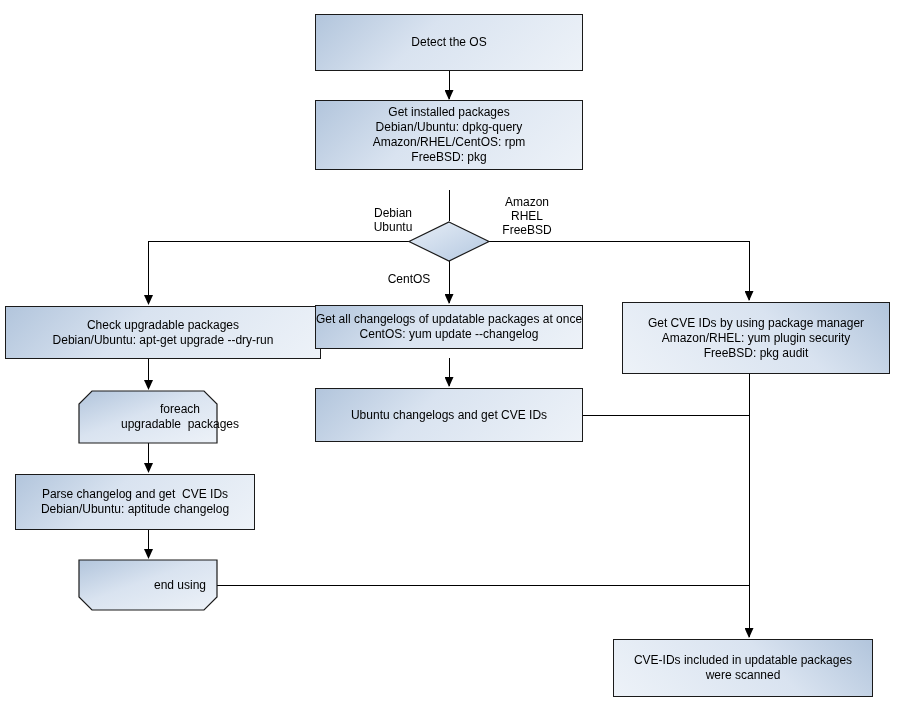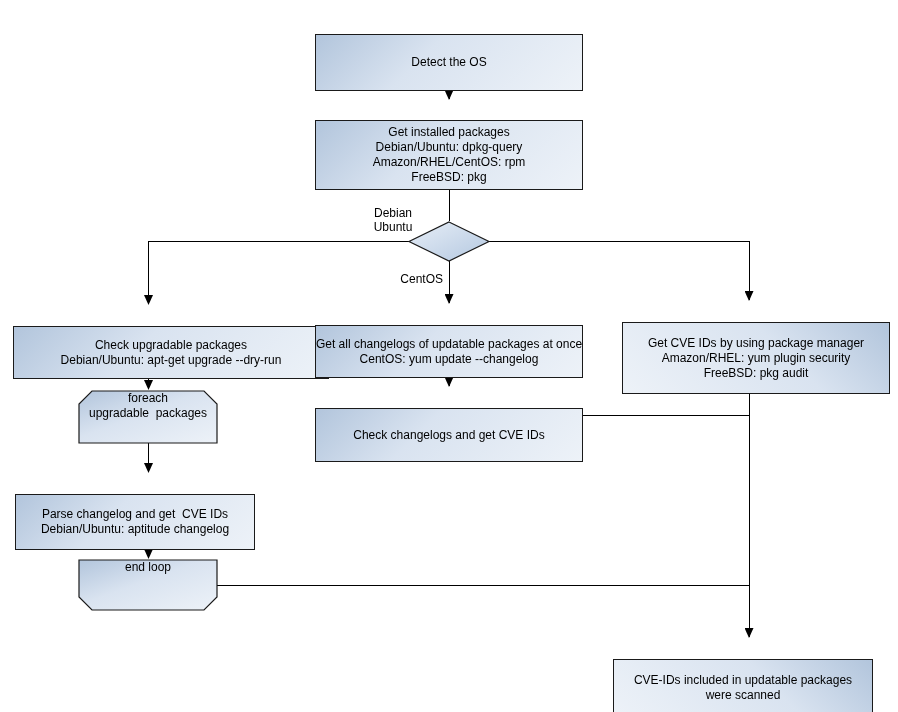--- a/index.html
+++ b/index.html
@@ -10,39 +10,39 @@
     color:#000;
   }
   svg.layer { position:absolute; left:0; top:0; width:898px; height:712px; }
   .edge { stroke:#000; stroke-width:1; fill:none; shape-rendering:crispEdges; }
   .shape { stroke:#1a1a1a; stroke-width:1.2; }
 
   .node {
     position:absolute; box-sizing:border-box;
     border:1px solid #1a1a1a;
     background:linear-gradient(135deg,#b2c5dc 0%,#d9e3f0 40%,#edf2f8 100%);
-    display:flex; align-items:center; justify-content:center;margin-top:20px;
+    display:flex; align-items:center; justify-content:center;
   }
   .node.rev {
     background:linear-gradient(225deg,#b2c5dc 0%,#d9e3f0 40%,#edf2f8 100%);
   }
   .txt {
     white-space:pre; text-align:center;
     font-size:12px; line-height:15px;
   }
   .overlay {
-    position:absolute; display:flex; justify-content:center;
-    background:transparent; border:none;
+    position:absolute; display:flex; align-items:center; justify-content:center;
+    background:transparent; border:none;padding-left:32px;
   }
   .edge-label {
     position:absolute; font-size:12px; line-height:14px;
     white-space:pre; background:transparent;
   }
   .center { text-align:center; }
-  .right  { text-align:right; }
+  .right  { text-align:center; }
 </style>
 </head>
 <body>
 
 <div id="canvas">
 
   <svg class="layer">
     <defs>
       <marker id="arrow" markerWidth="10" markerHeight="9" refX="9" refY="4.5" orient="auto" markerUnits="userSpaceOnUse">
         <path d="M0,0 L10,4.5 L0,9 Z" fill="#000"></path>
@@ -82,56 +82,59 @@
     <span class="txt">Detect the OS</span>
   </div>
 
   <div class="node" style="left:315px;top:100px;width:268px;height:70px">
     <span class="txt">Get installed packages
 Debian/Ubuntu: dpkg-query
 Amazon/RHEL/CentOS: rpm
 FreeBSD: pkg</span>
   </div>
 
-  <div class="node" style="left:13px;top:306px;width:316px;height:53px">
+  <div class="node" style="left:5px;top:306px;width:316px;height:53px">
     <span class="txt">Check upgradable packages
 Debian/Ubuntu: apt-get upgrade --dry-run</span>
   </div>
 
   <div class="node" style="left:15px;top:474px;width:240px;height:56px">
     <span class="txt">Parse changelog and get  CVE IDs
 Debian/Ubuntu: aptitude changelog</span>
   </div>
 
-  <div class="node" style="left:315px;top:305px;width:268px;height:53px">
+  <div class="node" style="left:315px;top:305px;width:268px;height:44px">
     <span class="txt">Get all changelogs of updatable packages at once
 CentOS: yum update --changelog</span>
   </div>
 
   <div class="node" style="left:315px;top:388px;width:268px;height:54px">
-    <span class="txt">Check changelogs and get CVE IDs</span>
+    <span class="txt">Ubuntu changelogs and get CVE IDs</span>
   </div>
 
   <div class="node rev" style="left:622px;top:302px;width:268px;height:72px">
     <span class="txt">Get CVE IDs by using package manager
 Amazon/RHEL: yum plugin security
 FreeBSD: pkg audit</span>
   </div>
 
   <div class="node rev" style="left:613px;top:639px;width:260px;height:58px">
     <span class="txt">CVE-IDs included in updatable packages
 were scanned</span>
   </div>
 
   <div class="overlay" style="left:79px;top:391px;width:138px;height:52px">
     <span class="txt">foreach
 upgradable  packages</span>
   </div>
 
   <div class="overlay" style="left:79px;top:560px;width:138px;height:50px">
-    <span class="txt">end loop</span>
+    <span class="txt">end using</span>
   </div>
 
   <div class="edge-label center" style="left:353px;top:206px;width:80px">Debian
 Ubuntu</div>
+  <div class="edge-label center" style="left:487px;top:195px;width:80px">Amazon
+RHEL
+FreeBSD</div>
   <div class="edge-label right" style="left:375px;top:272px;width:68px">CentOS</div>
 
 </div>
 
 </body></html>

